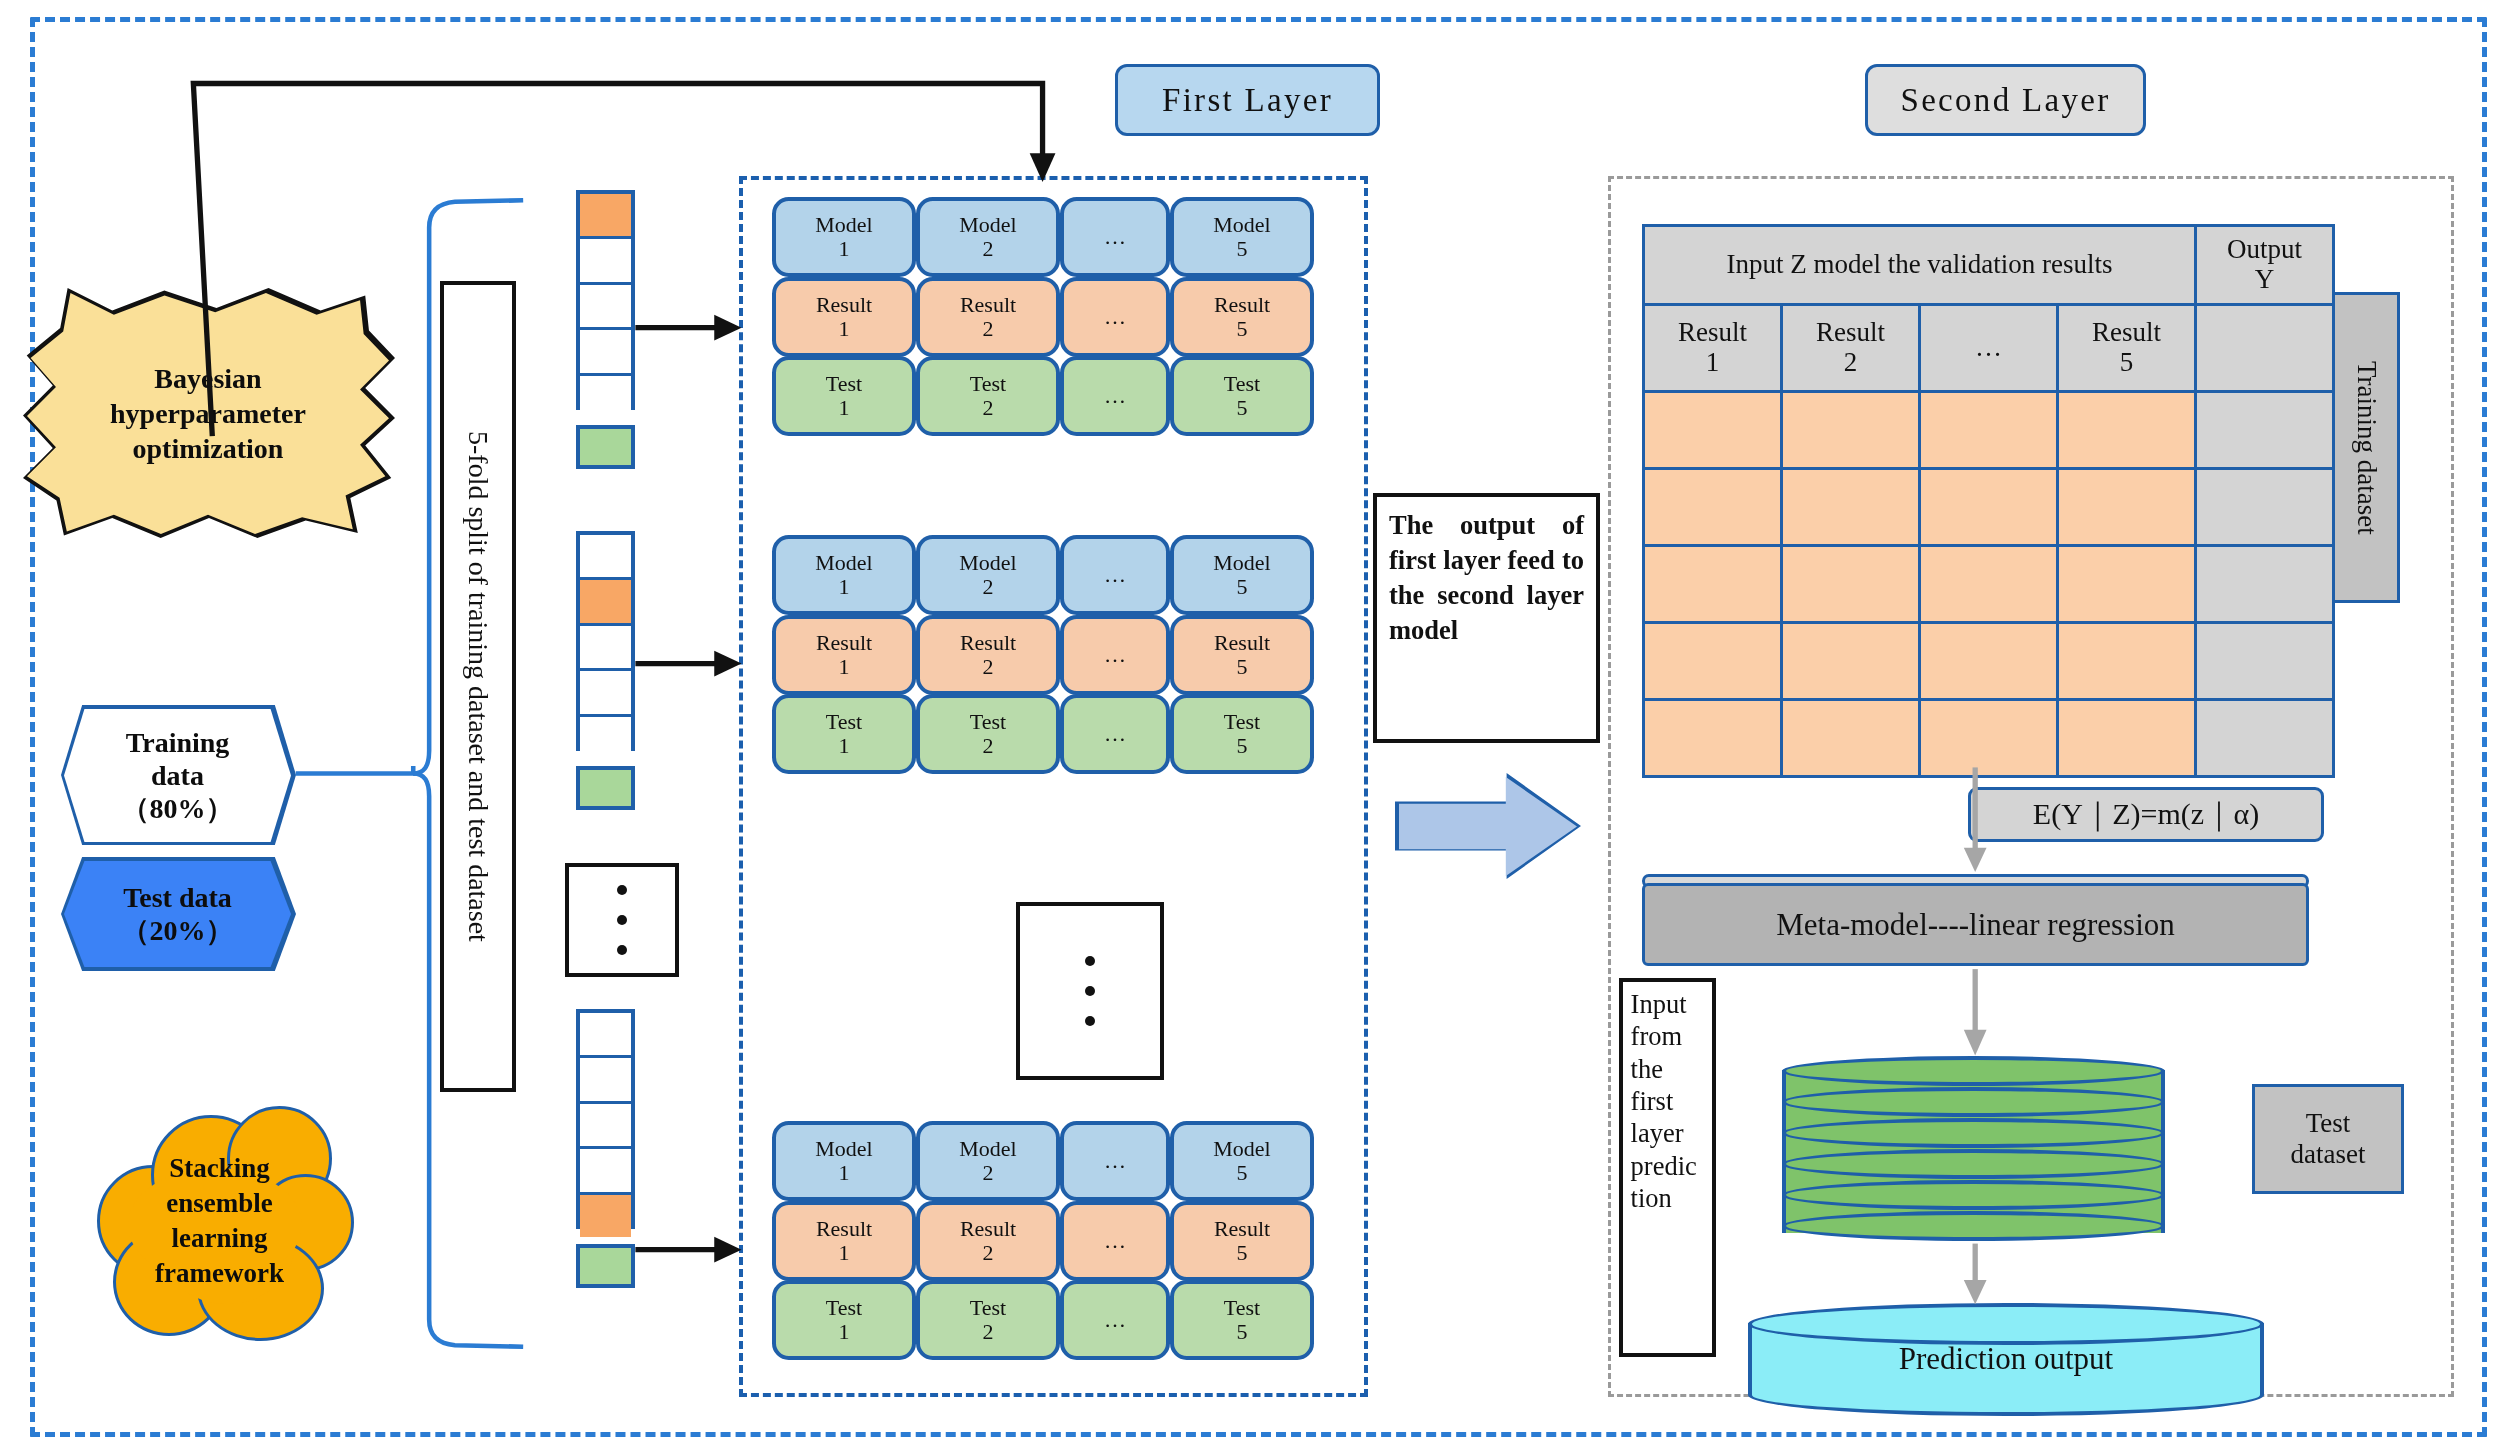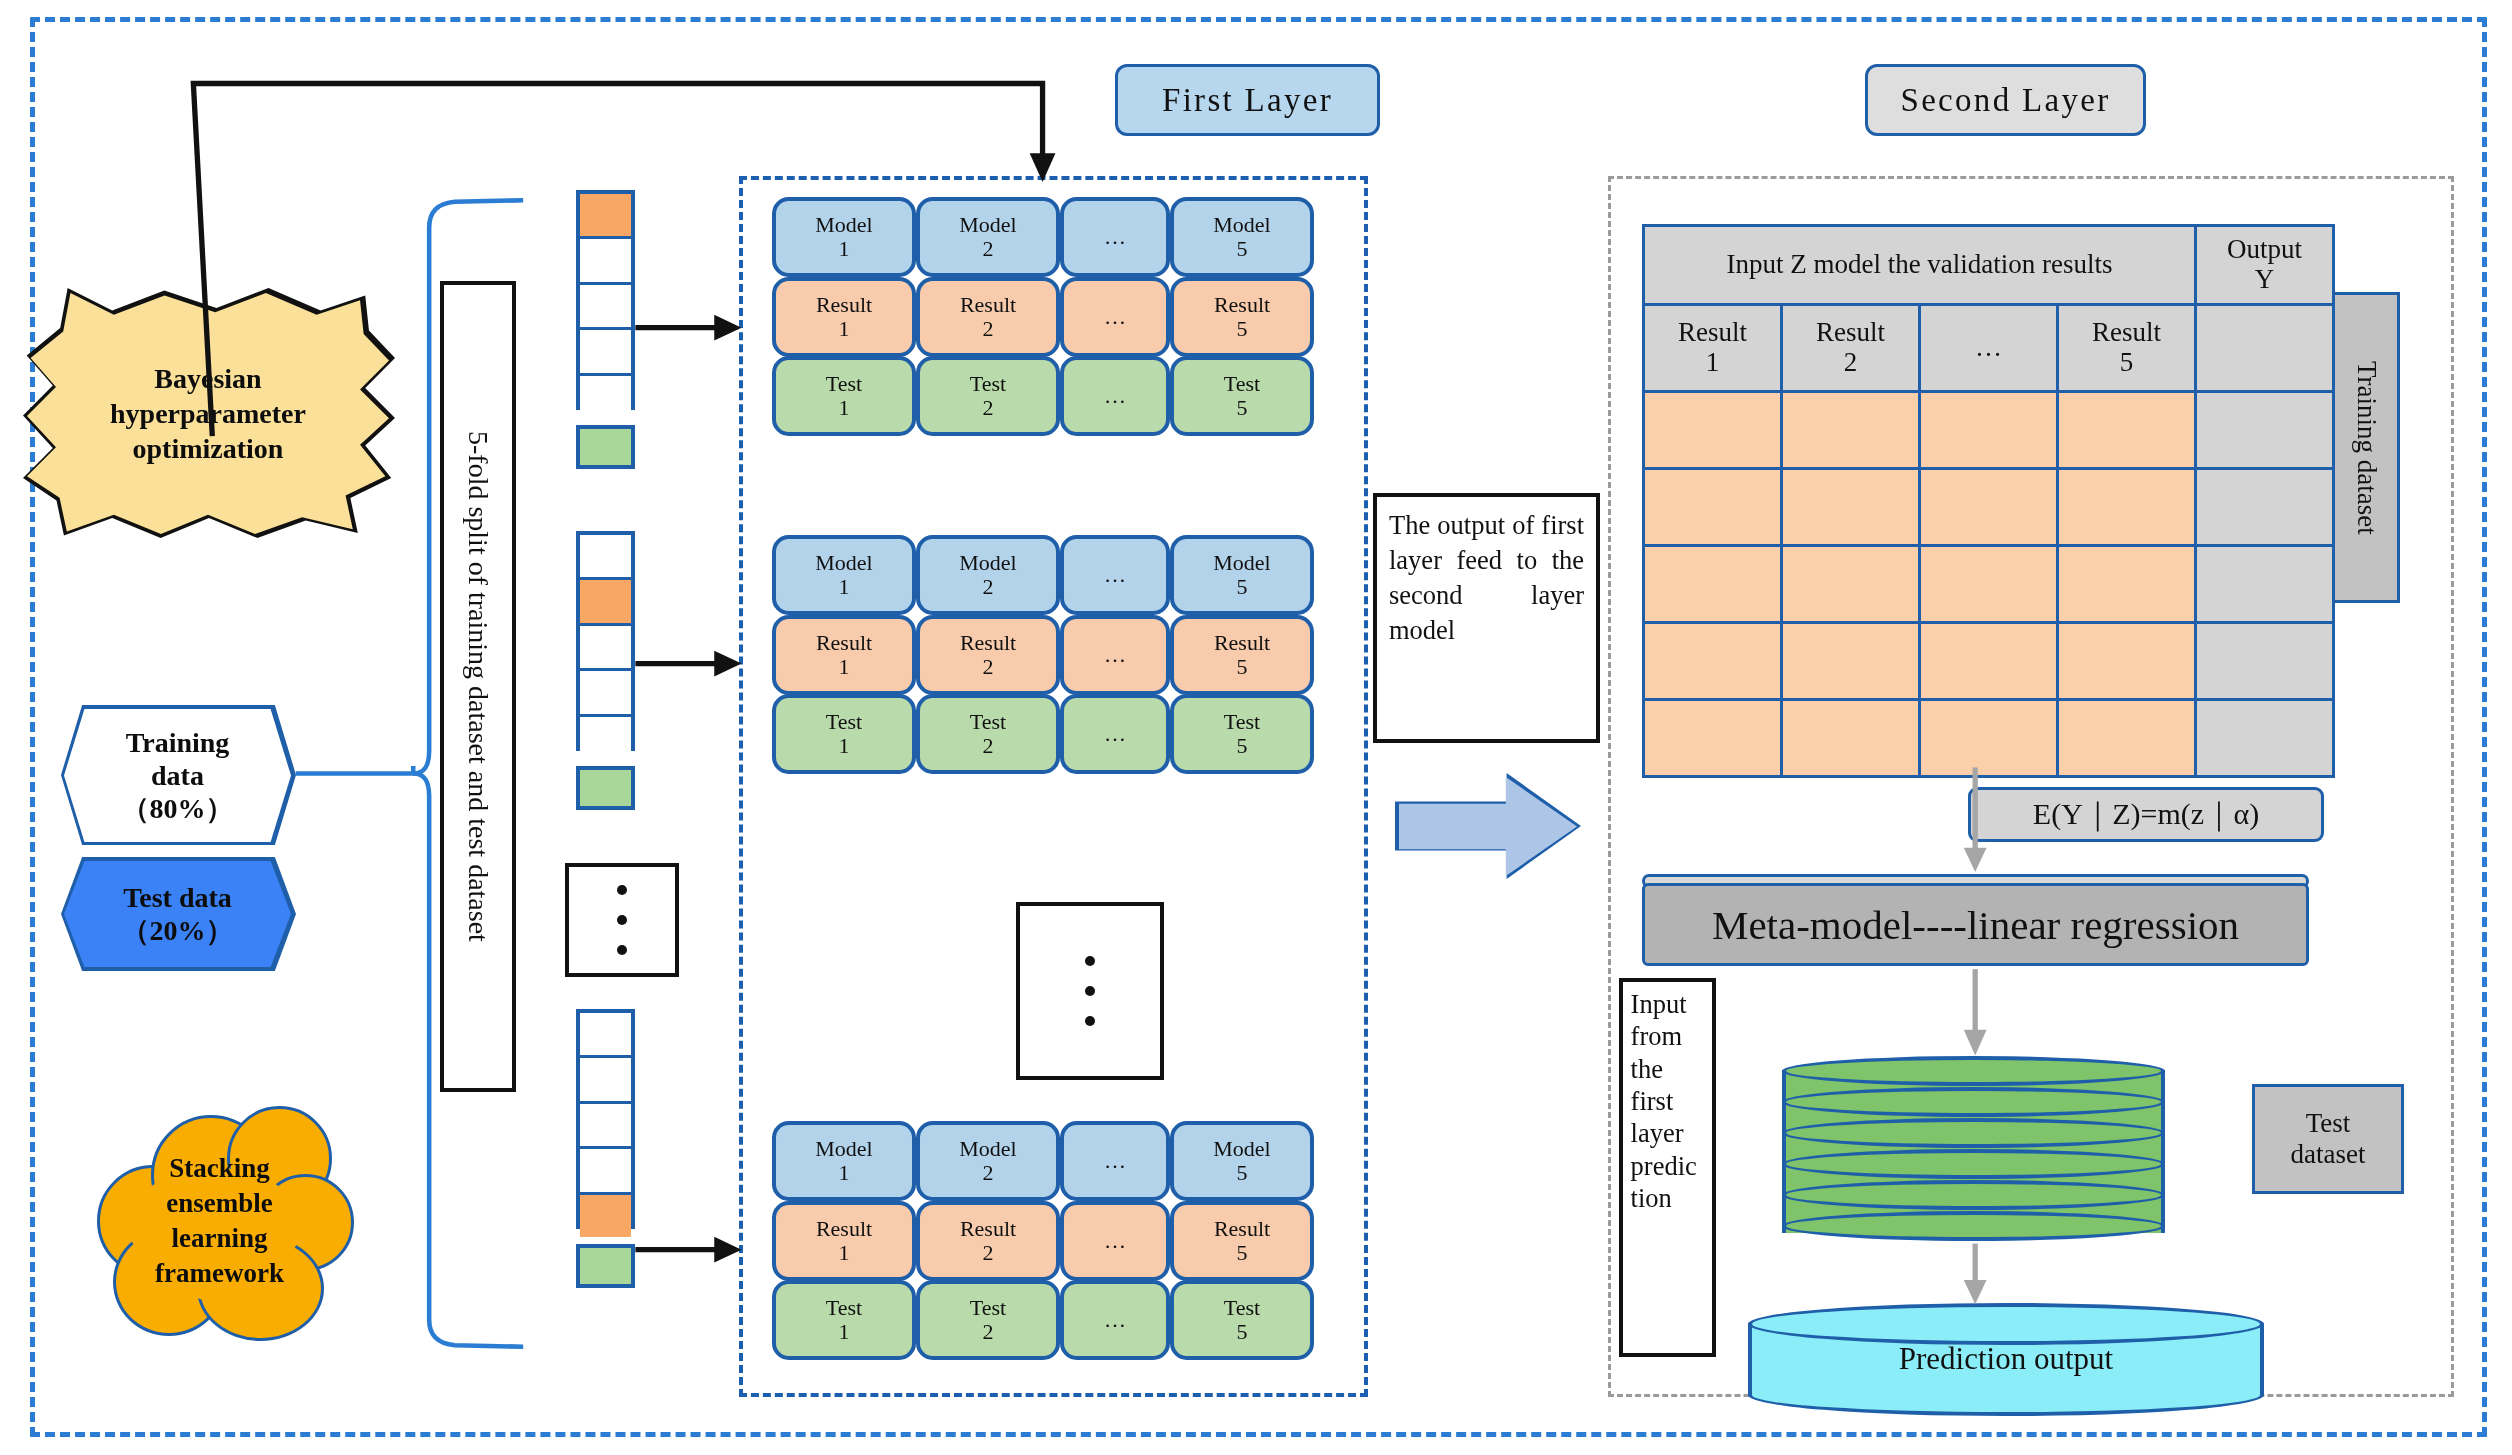--- a/index.html
+++ b/index.html
@@ -104,21 +104,21 @@
     font-size:22px;line-height:1.1;color:#111;
   }
   .tile-blue{background:#b3d3ea;}
   .tile-peach{background:#f7cbab;}
   .tile-green{background:#b9dbab;}
 
   
   .midbox{
     left:1373px;top:493px;width:227px;height:250px;
     border:4.5px solid #111;background:#fff;padding:10.6px 12px;
-    font-size:26.5px;line-height:1.33;color:#111;text-align:justify;
+    font-size:26.5px;line-height:1.33;color:#111;text-align:justify;font-weight:bold;
   }
 
   
   .blockarrow{
     left:1399px;top:777px;width:178px;height:99px;
     background:#adc6e8;
     border:0;
     clip-path:polygon(0% 27%, 60% 27%, 60% 0%, 100% 50%, 60% 100%, 60% 73%, 0% 73%);
   }
   .blockarrow-outline{
@@ -149,21 +149,21 @@
     border:3.8px solid #1f5fa9;border-radius:9px;background:#d4d4d4;
     display:flex;align-items:center;justify-content:center;
     font-size:30px;color:#111;
   }
 
   
   .metabar{
     left:1642px;top:883px;width:667px;height:83px;
     border:3.8px solid #1f5fa9;border-radius:6px;background:#b3b3b3;
     display:flex;align-items:center;justify-content:center;
-    font-size:41px;color:#111;
+    font-size:31px;color:#111;
   }
   .metabar-top{
     left:1642px;top:874px;width:667px;height:13.6px;
     border:3.8px solid #1f5fa9;border-radius:6.8px;background:#d9d9d9;
   }
 
   
   .discstack{left:1782px;top:1056px;width:383px;height:186px;}
   .disc-body{position:absolute;left:0;top:13.6px;width:383px;height:163px;background:#7fc36a;
              border-left:4.5px solid #1f5fa9;border-right:4.5px solid #1f5fa9;box-sizing:border-box;}

